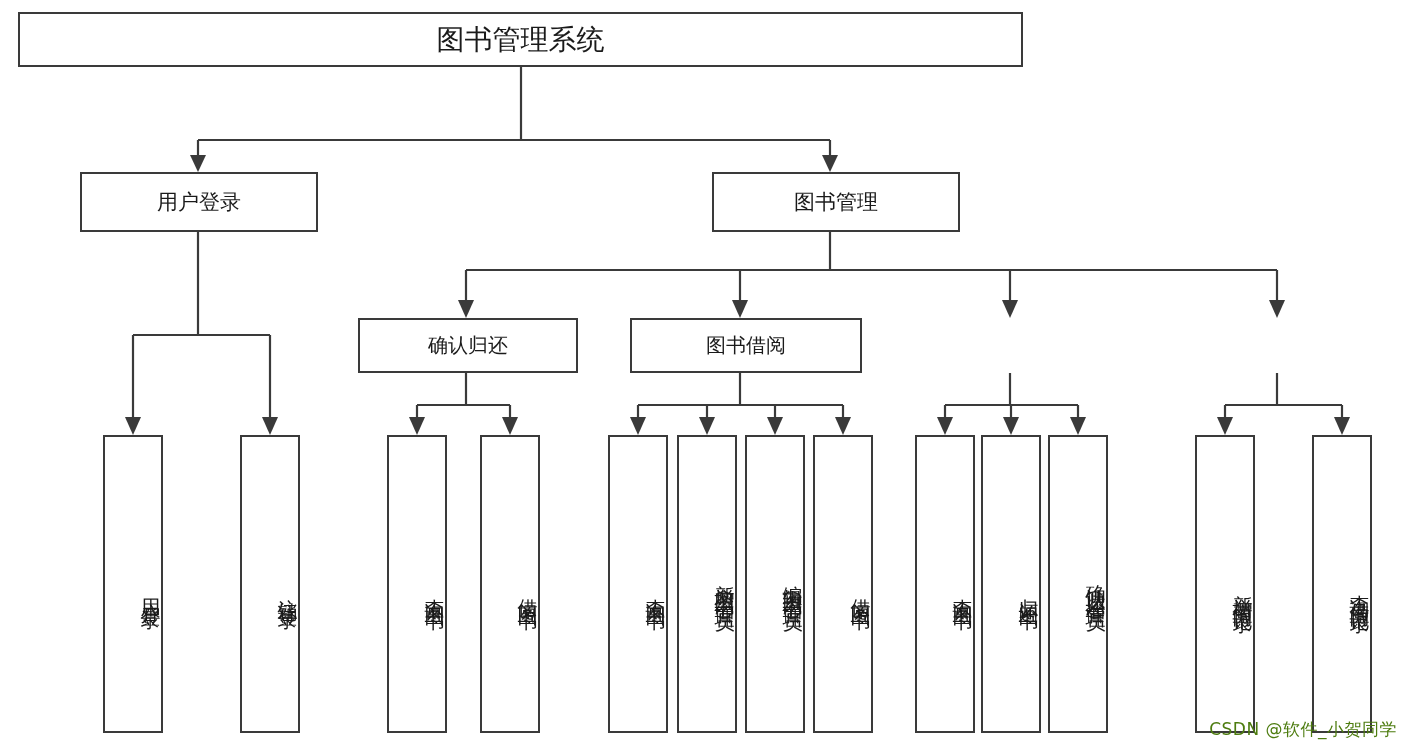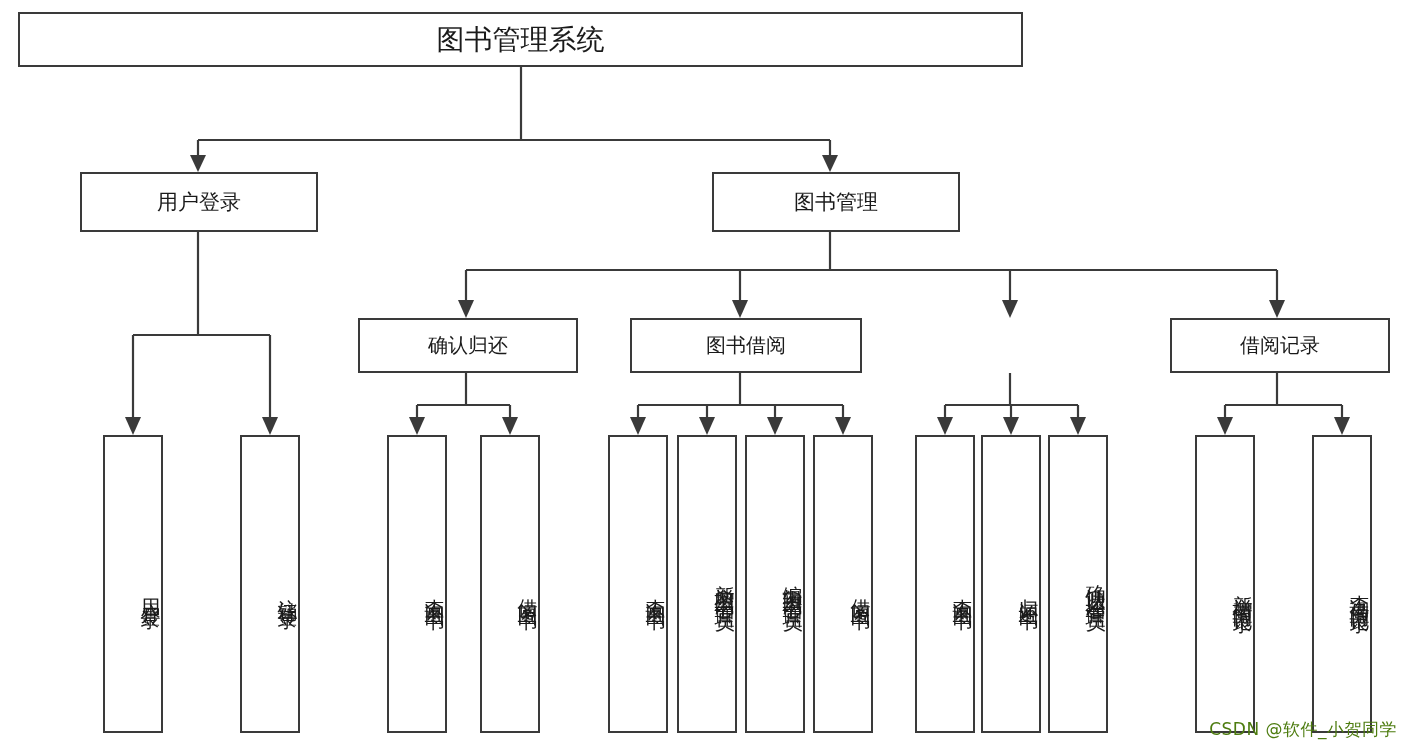--- a/index.html
+++ b/index.html
@@ -116,23 +116,20 @@
   <div class="node lvl2" style="left:712px;top:172px;width:248px;height:60px;">
     <span>图书管理</span>
   </div>
 
   <div class="node lvl3" style="left:358px;top:318px;width:220px;height:55px;">
     <span>确认归还</span>
   </div>
   <div class="node lvl3" style="left:630px;top:318px;width:232px;height:55px;">
     <span>图书借阅</span>
   </div>
-  <div class="node lvl3" style="left:1170px;top:318px;width:220px;height:55px;">
-    <span>借阅记录</span>
-  </div>
 
   <div class="node leaf" style="left:103px;top:435px;width:60px;height:298px;">
     <span class="vtext">用户登录</span>
   </div>
   <div class="node leaf" style="left:240px;top:435px;width:60px;height:298px;">
     <span class="vtext">注销登录</span>
   </div>
 
   <div class="node leaf" style="left:387px;top:435px;width:60px;height:298px;">
     <span class="vtext">查询图书</span>

